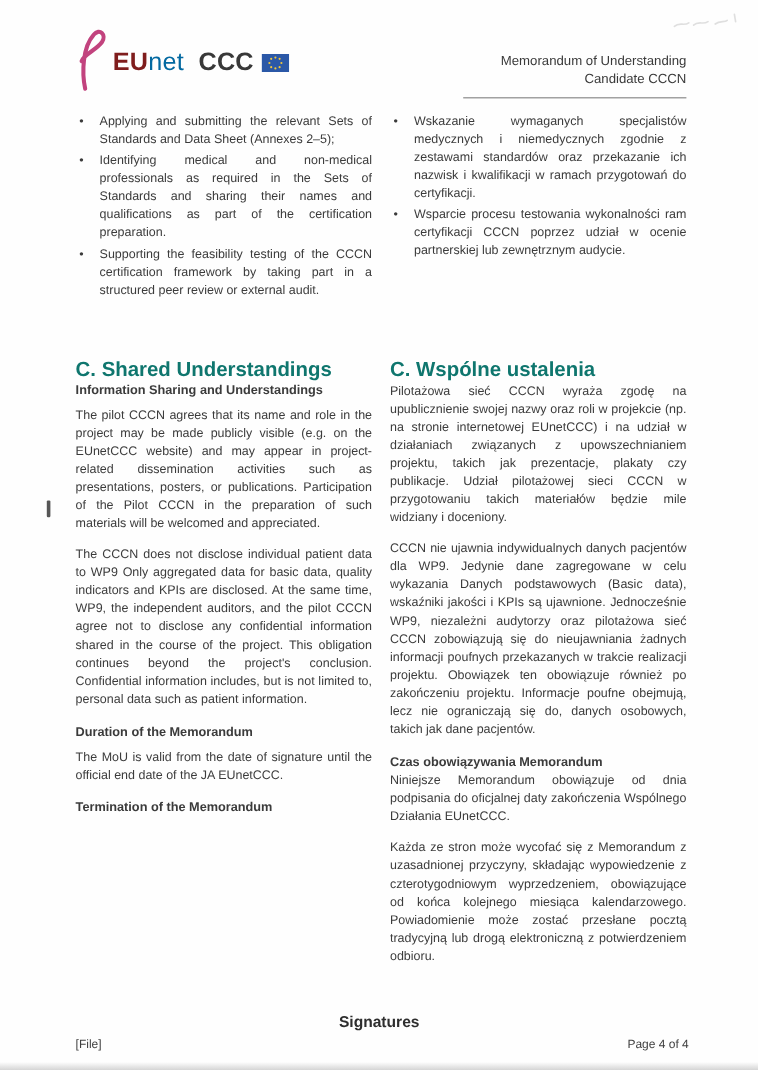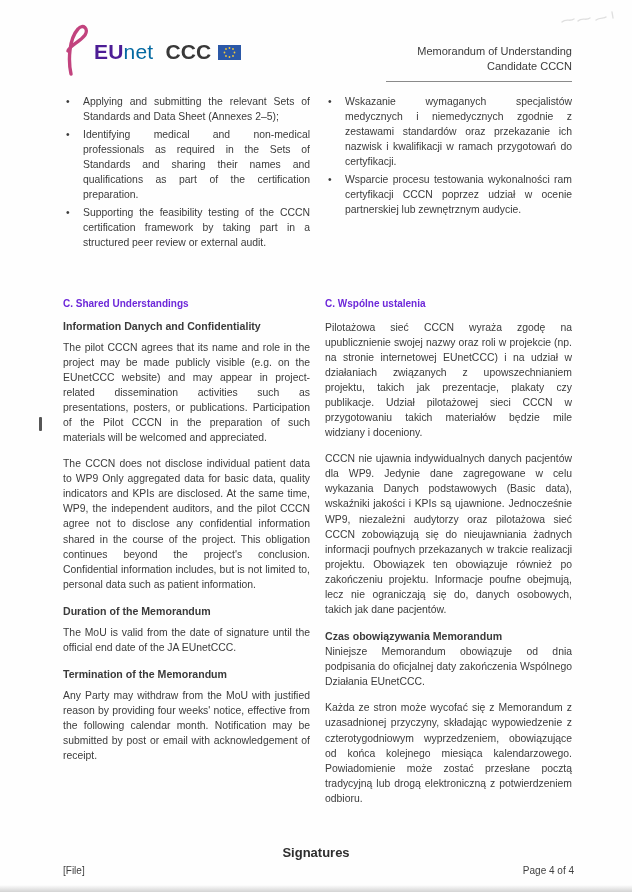--- a/index.html
+++ b/index.html
@@ -8,37 +8,37 @@
     background:#fefefe; overflow:hidden;
     font-family:"Liberation Sans", sans-serif;
     color:#3b3b3b;
   }
   
   .header { display:flex; justify-content:space-between; align-items:flex-start;
             padding:24px 60px 0 60px; }
   .logo { display:flex; align-items:flex-start; }
   .logo svg.ribbon { display:block; }
   .brand { font-size:21px; margin-top:16px; margin-left:2px; letter-spacing:.2px; white-space:nowrap; }
-  .brand .eu  { font-weight:bold; color:#4c1d95; }
+  .brand .eu  { font-weight:bold; color:#7f1d1d; }
   .brand .net { font-weight:400; color:#0369a1; }
   .brand .ccc { font-weight:bold; color:#383838;margin-left:12px; }
   .flag { margin-left:7px; margin-top:21px; }
   .header-right { text-align:right; font-size:11px; line-height:1.4; color:#3a3a3a;
                   margin-top:20px; border-bottom:1px solid #8a8a8a; padding-bottom:6px;
                   min-width:186px; }
   
   .cols { display:grid; grid-template-columns:1fr 1fr; column-gap:15px;
           padding:13px 60px 0 63px; }
   ul.blist { list-style:none; margin:0; padding:0; font-size:10.4px; line-height:1.44; }
   ul.blist li { display:flex; margin-bottom:3px; }
   ul.blist .b { flex:none; width:17px; padding-left:3px; }
   ul.blist .bt { flex:1; text-align:justify; }
   .section-cols { display:grid; grid-template-columns:1fr 1fr; column-gap:15px;
                   padding:0 60px 0 63px; margin-top:44px; font-size:10.4px; }
-  .col-heading { font-size:10px; font-weight:bold; color:#6d28d9; margin:0 0 11px 0; }
+  .col-heading { font-size:17px; font-weight:bold; color:#0f766e; margin:0 0 1px 0; }
   .sub { font-weight:bold; font-size:10.6px; margin:13px 0 8px 0; }
   .sub.first { margin-top:0; }
   .section-cols p { margin:0 0 11px 0; text-align:justify; line-height:1.45; }
   .section-cols .pl-col .sub { margin-bottom:2px; }
   
   .sig-heading { text-align:center; font-weight:bold; font-size:13px; margin:28px 0 16px 0; color:#2e2e2e; }
   
   .footer { position:absolute; left:63px; right:58px; bottom:16px; display:flex;
             justify-content:space-between; font-size:10px; color:#3f3f3f; }
   .pencil-mark { position:absolute; top:6px; right:12px; opacity:.55; }
@@ -109,27 +109,26 @@
       <li>
           <span class="b">•</span>
           <span class="bt">Wsparcie procesu testowania wykonalności ram certyfikacji CCCN poprzez udział w ocenie partnerskiej lub zewnętrznym audycie.</span>
         </li>
     </ul>
   </div>
 
   <div class="section-cols">
     <div class="en-col">
       <div class="col-heading">C. Shared Understandings</div>
-      <div class="sub first">Information Danych and Confidentiality</div>
+      <div class="sub first">Information Sharing and Understandings</div>
       <p>The pilot CCCN agrees that its name and role in the project may be made publicly visible (e.g. on the EUnetCCC website) and may appear in project-related dissemination activities such as presentations, posters, or publications. Participation of the Pilot CCCN in the preparation of such materials will be welcomed and appreciated.</p>
       <p>The CCCN does not disclose individual patient data to WP9 Only aggregated data for basic data, quality indicators and KPIs are disclosed. At the same time, WP9, the independent auditors, and the pilot CCCN agree not to disclose any confidential information shared in the course of the project. This obligation continues beyond the project's conclusion. Confidential information includes, but is not limited to, personal data such as patient information.</p>
       <div class="sub">Duration of the Memorandum</div>
       <p>The MoU is valid from the date of signature until the official end date of the JA EUnetCCC.</p>
       <div class="sub">Termination of the Memorandum</div>
-      <p>Any Party may withdraw from the MoU with justified reason by providing four weeks' notice, effective from the following calendar month. Notification may be submitted by post or email with acknowledgement of receipt.</p>
     </div>
     <div class="pl-col">
       <div class="col-heading">C. Wspólne ustalenia</div>
       <p>Pilotażowa sieć CCCN wyraża zgodę na upublicznienie swojej nazwy oraz roli w projekcie (np. na stronie internetowej EUnetCCC) i na udział w działaniach związanych z upowszechnianiem projektu, takich jak prezentacje, plakaty czy publikacje. Udział pilotażowej sieci CCCN w przygotowaniu takich materiałów będzie mile widziany i doceniony.</p>
       <p>CCCN nie ujawnia indywidualnych danych pacjentów dla WP9. Jedynie dane zagregowane w celu wykazania Danych podstawowych (Basic data), wskaźniki jakości i KPIs są ujawnione. Jednocześnie WP9, niezależni audytorzy oraz pilotażowa sieć CCCN zobowiązują się do nieujawniania żadnych informacji poufnych przekazanych w trakcie realizacji projektu. Obowiązek ten obowiązuje również po zakończeniu projektu. Informacje poufne obejmują, lecz nie ograniczają się do, danych osobowych, takich jak dane pacjentów.</p>
       <div class="sub">Czas obowiązywania Memorandum</div>
       <p>Niniejsze Memorandum obowiązuje od dnia podpisania do oficjalnej daty zakończenia Wspólnego Działania EUnetCCC.</p>
       <p>Każda ze stron może wycofać się z Memorandum z uzasadnionej przyczyny, składając wypowiedzenie z czterotygodniowym wyprzedzeniem, obowiązujące od końca kolejnego miesiąca kalendarzowego. Powiadomienie może zostać przesłane pocztą tradycyjną lub drogą elektroniczną z potwierdzeniem odbioru.</p>
     </div>
   </div>

